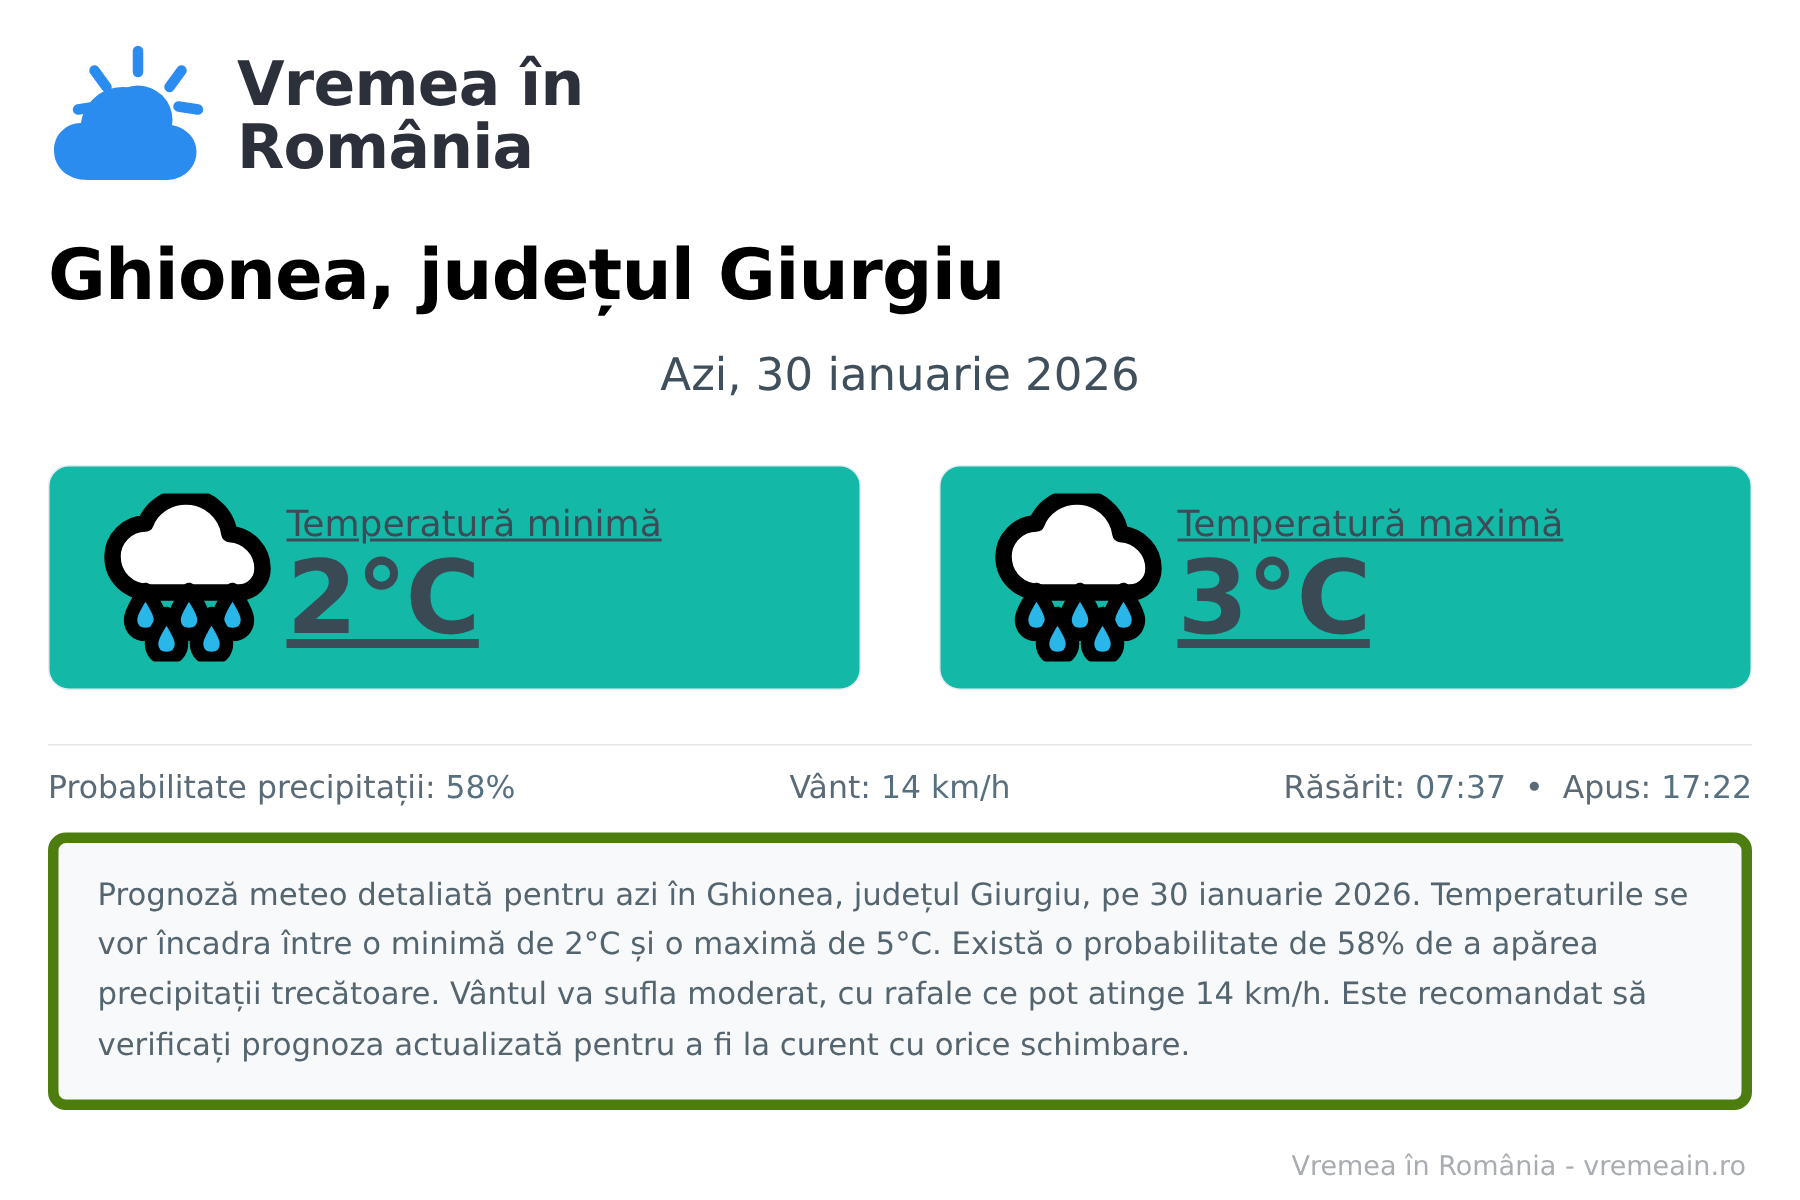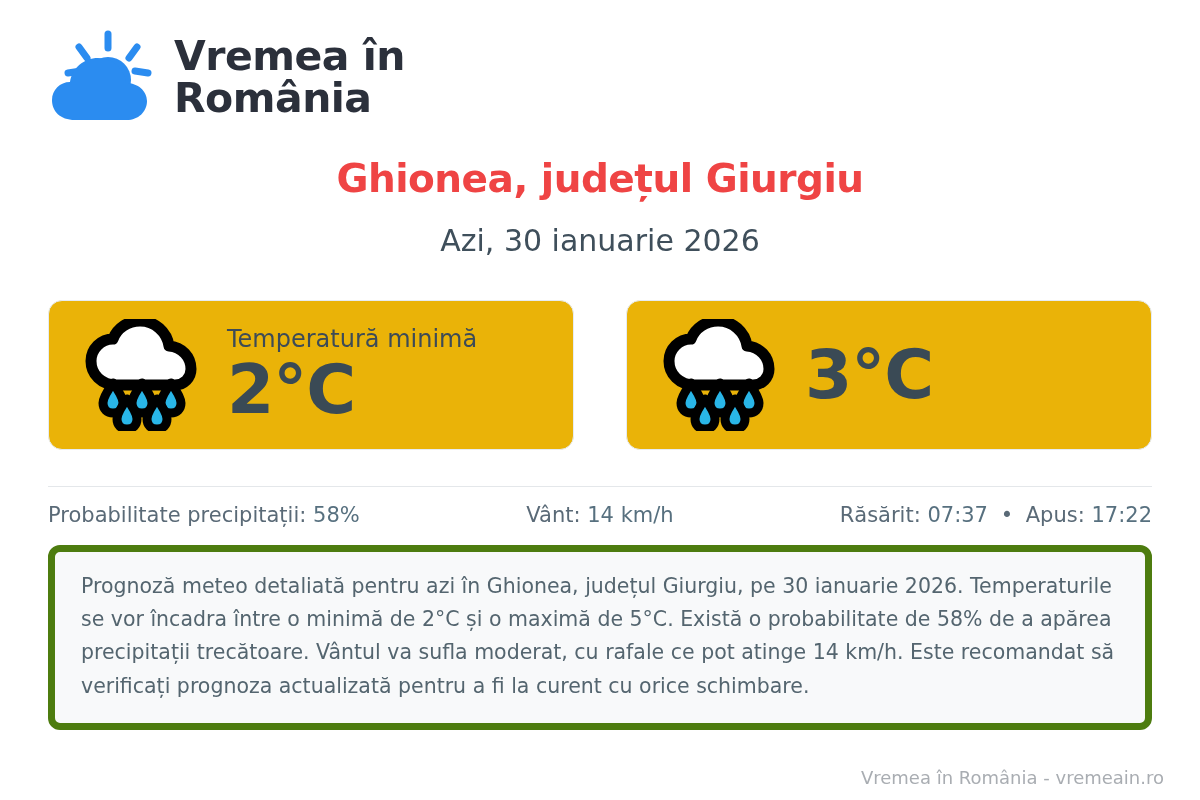--- a/index.html
+++ b/index.html
@@ -13,21 +13,21 @@
     background: #ffffff;
     font-family: "DejaVu Sans", "Liberation Sans", sans-serif;
     color: #3c4d59;
     overflow: hidden;
   }
   .page {
     position: relative;
     width: 1200px;
     height: 800px;
     box-sizing: border-box;
-    padding: 0 48px;
+    padding: 0 32px;
   }
 
   
   .brand {
     display: flex;
     align-items: center;
     gap: 18px;
     padding-top: 48px;
     height: 108px;
     box-sizing: border-box;
@@ -44,51 +44,52 @@
     line-height: 1.02;
     font-weight: bold;
     color: #2b303b;
     letter-spacing: -0.5px;
     white-space: pre-line;
   }
 
   
   .title {
     margin: 48px 0 0 0;
-    text-align: center;
-    font-size: 39px;
+    text-align: left;
+    font-size: 47px;
     font-weight: bold;
-    color: #ef4444;
+    color: #000000;
     letter-spacing: -0.5px;
   }
   .subtitle {
     margin: 22px 0 0 0;
     text-align: center;
     font-size: 30px;
     font-weight: normal;
     color: #3f4f5b;
   }
 
   
   .cards {
     display: flex;
     gap: 52px;
     margin-top: 42px;
   }
   .card {
     flex: 1 1 0;
     height: 150px;
-    background: #eab308;
+    background: #14b8a6;
     border: 1px solid #e6ecf3;
     border-radius: 14px;
     box-sizing: border-box;
     display: flex;
     align-items: center;
     padding: 0 6px 0 34px;
-    gap: 26px;
+    gap: 6px;
+    text-decoration: underline;
   }
   .card-icon {
     width: 118px;
     height: 112px;
     flex: 0 0 118px;
   }
   .card-body {
     display: flex;
     flex-direction: column;
     align-items: flex-start;
@@ -202,20 +203,21 @@
         <path d="M34 66 C18 66 8 55 8 42 C8 30 18 20 30 20 C34 9 45 2 57 2 C72 2 84 13 86 27 C99 28 108 38 108 50 C108 59 101 66 92 66 Z" fill="#ffffff" stroke="#000000" stroke-width="11" stroke-linejoin="round"></path>
         <g fill="#29b6e8" stroke="#000000" stroke-width="9" stroke-linejoin="round">
           <path d="M30 64 C30 64 20 78 20 84 C20 90 24 94 30 94 C36 94 40 90 40 84 C40 78 30 64 30 64 Z"></path>
           <path d="M59 64 C59 64 49 78 49 84 C49 90 53 94 59 94 C65 94 69 90 69 84 C69 78 59 64 59 64 Z"></path>
           <path d="M88 64 C88 64 78 78 78 84 C78 90 82 94 88 94 C94 94 98 90 98 84 C98 78 88 64 88 64 Z"></path>
           <path d="M44 80 C44 80 34 94 34 100 C34 106 38 110 44 110 C50 110 54 106 54 100 C54 94 44 80 44 80 Z"></path>
           <path d="M74 80 C74 80 64 94 64 100 C64 106 68 110 74 110 C80 110 84 106 84 100 C84 94 74 80 74 80 Z"></path>
         </g>
       </svg>
       <div class="card-body">
+        <div class="card-label">Temperatură maximă</div>
         <div class="card-value">3°C</div>
       </div>
     </div>
 
   </div>
 
   <div class="divider"></div>
 
   <div class="stats">
     <div class="stat left">

